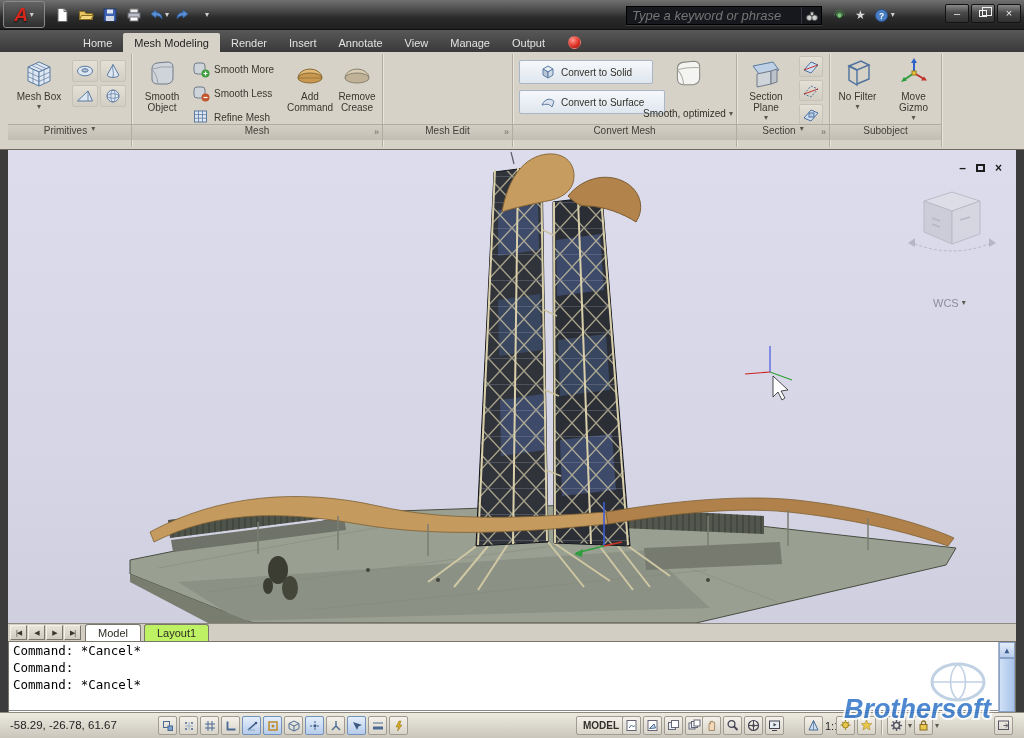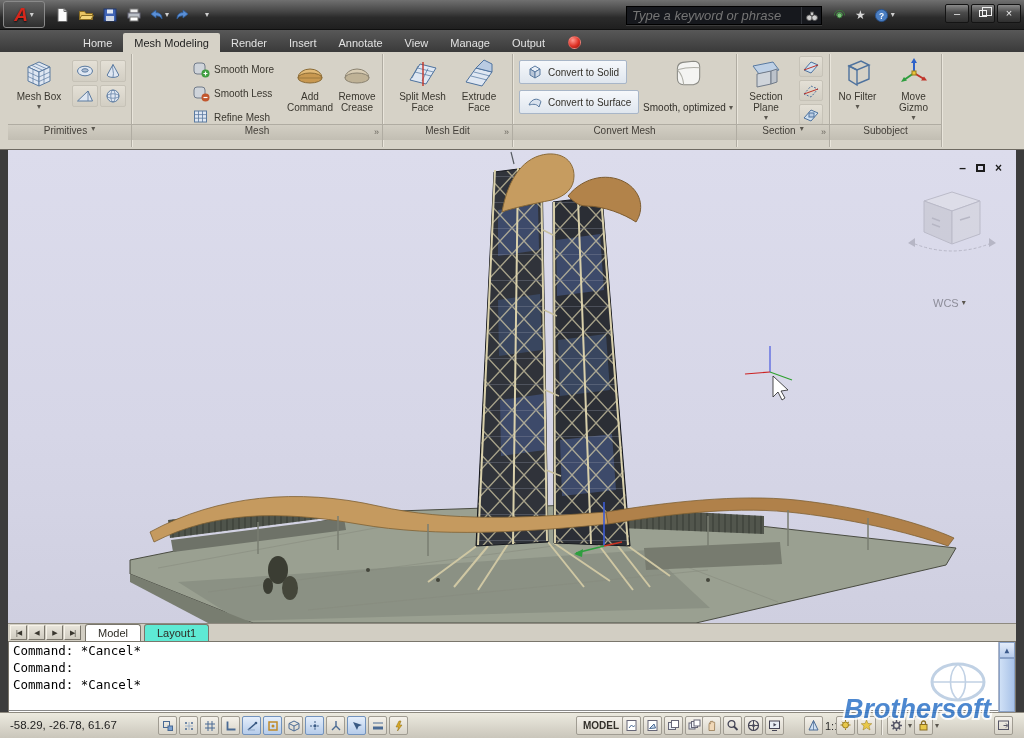--- a/index.html
+++ b/index.html
@@ -34,34 +34,34 @@
 
 .ribbon{position:absolute;left:0;top:52px;width:1024px;height:98px;background:#d6d2c7;border-bottom:1px solid #6e6a62;}
 .panel{position:absolute;top:0;height:97px;}
 .panel::after{content:"";position:absolute;right:0;top:2px;bottom:2px;width:1px;background:#b0aca2;box-shadow:1px 0 0 #e9e5db;}
 .pfoot{position:absolute;left:0;right:1px;bottom:9px;height:16px;background:linear-gradient(#d2cec3,#c2beb3);border-top:1px solid #b0aca2;display:flex;align-items:flex-start;justify-content:center;gap:4px;font-size:10px;color:#44403a;}
 .pfoot .exp{position:absolute;right:3px;top:2px;font-size:9px;color:#6a665e;}
 .bigbtn{position:absolute;top:2px;display:flex;flex-direction:column;align-items:center;gap:1px;font-size:10px;color:#3a372f;text-align:center;line-height:11px;cursor:default;}
 .bigbtn .ic{height:36px;display:flex;align-items:flex-end;justify-content:center;}
 .smallbtn{position:absolute;display:flex;align-items:center;gap:4px;font-size:10px;color:#3a372f;white-space:nowrap;cursor:default;}
 .pbtn{position:absolute;width:26px;height:22px;border:1px solid #c6c2b7;border-radius:2px;display:flex;align-items:center;justify-content:center;background:linear-gradient(#e4e0d6,#d2cec3);}
-.convbtn{position:absolute;display:flex;align-items:center;gap:5px;height:24px;padding:0 7px;font-size:10px;color:#33302a;border:1px solid #a8b6c8;border-radius:2px;background:linear-gradient(#f6f8fb,#dfe6ee);white-space:nowrap;}
-.wideopt{position:absolute;display:flex;flex-direction:column;align-items:center;gap:12px;font-size:10px;color:#33302a;}
+.convbtn{position:absolute;display:flex;align-items:center;gap:5px;height:24px;padding:0 20px;font-size:10px;color:#33302a;border:1px solid #a8b6c8;border-radius:2px;background:linear-gradient(#f6f8fb,#dfe6ee);white-space:nowrap;}
+.wideopt{position:absolute;display:flex;flex-direction:column;align-items:center;gap:18px;font-size:10px;color:#33302a;}
 
 
 .viewport{position:absolute;left:8px;top:150px;width:1008px;height:473px;background:linear-gradient(#dcdcec 0%,#d6d6e7 60%,#cfcfe0 100%);overflow:hidden;}
 .vp-controls{position:absolute;right:14px;top:12px;display:flex;gap:10px;align-items:center;color:#1c1c1c;}
 .vp-controls .g{font-size:12px;font-weight:bold;line-height:1;}
 .vp-restore{position:relative;width:9px;height:8px;border:2px solid #1c1c1c;}
 .wcs{position:absolute;left:925px;top:147px;color:#8e8e9a;font-size:11px;display:flex;gap:3px;align-items:center;}
 
 
 .layoutbar{position:absolute;left:8px;top:623px;width:1008px;height:18px;background:#d2cec3;border-top:1px solid #8e8a80;display:flex;align-items:flex-end;padding-left:2px;}
 .navbtn{width:17px;height:15px;margin:0 1px 1px 0;background:linear-gradient(#e8e4da,#cfcbc0);border:1px solid;border-color:#f6f2e8 #7a766c #7a766c #f6f2e8;font-size:7px;color:#3a372f;display:flex;align-items:center;justify-content:center;letter-spacing:-1px;}
-.ltab{height:17px;padding:0 12px;display:flex;align-items:center;font-size:11px;color:#2e2b24;background:#5eead4;border:1px solid #7a766c;border-bottom:none;margin-left:3px;border-radius:3px 3px 0 0;}
+.ltab{height:17px;padding:0 12px;display:flex;align-items:center;font-size:11px;color:#2e2b24;background:#bef264;border:1px solid #7a766c;border-bottom:none;margin-left:3px;border-radius:3px 3px 0 0;}
 .ltab.active{background:#ffffff;}
 
 
 .cmd{position:absolute;left:8px;top:641px;width:1008px;height:88px;background:#fff;border:1px solid #7a766c;font-family:"DejaVu Sans Mono",monospace;font-size:12.5px;color:#000;}
 .cmd-line{height:17px;line-height:17px;padding-left:4px;white-space:pre;}
 .cmd-cur{position:absolute;left:0;right:17px;bottom:0;height:18px;border-top:1px solid #8a8a8a;line-height:17px;padding-left:4px;background:#fff;}
 .cmd-sb{position:absolute;right:0;top:0;bottom:0;width:17px;background:#e7ecf5;border-left:1px solid #aab4c8;}
 .sb-btn{position:absolute;left:0;width:16px;height:16px;background:linear-gradient(#e3ecfa,#b9cdec);border:1px solid #8aa2c8;color:#3c5a8c;font-size:8px;display:flex;align-items:center;justify-content:center;}
 .sb-thumb{position:absolute;left:0;top:16px;bottom:16px;width:16px;background:linear-gradient(90deg,#cfe0f6,#a8c2e8);border:1px solid #8aa2c8;}
 
@@ -220,20 +220,29 @@
             <ellipse cx="10" cy="8" rx="2.2" ry="6" fill="none" stroke="#5a7aa0" stroke-width="0.7"></ellipse>
           </svg>
         </div>
       <div class="pfoot">
           <span>Primitives</span>
           <span class="caret-dk">▾</span>
         </div>
     </div>
 
     <div class="panel" style="left:132px;width:251px;">
+      <div class="bigbtn" style="left:4px;width:52px;">
+        <span class="ic">
+            <svg width="34" height="34" viewBox="0 0 34 34">
+              <path d="M7,13 Q7,8 12,7 L22,6 Q28,6 28,11 L28,22 Q28,27 22,28 L13,28 Q7,28 7,23 Z" fill="#cfd4da" stroke="#707a88"></path>
+              <path d="M7,13 Q16,10 28,11 M13,28 Q12,18 7,13.5" fill="none" stroke="#9aa2ac"></path>
+            </svg>
+          </span>
+        <span class="lbl">Smooth Object</span>
+      </div>
       <div class="smallbtn" style="left:60px;top:8px;">
           <svg width="18" height="18" viewBox="0 0 18 18">
             <rect x="2" y="3" width="11" height="11" rx="3" fill="#cfd4da" stroke="#707a88"></rect>
             <circle cx="13.5" cy="13.5" r="4" fill="#3f9e3f"></circle>
             <path d="M11.5 13.5h4M13.5 11.5v4" stroke="#ffffff" stroke-width="1.2"></path>
           </svg>
           <span>Smooth More</span>
         </div>
       <div class="smallbtn" style="left:60px;top:32px;">
           <svg width="18" height="18" viewBox="0 0 18 18">
@@ -269,40 +278,20 @@
           </span>
         <span class="lbl">Remove Crease</span>
       </div>
       <div class="pfoot">
           <span>Mesh</span>
           <span class="exp">»</span>
         </div>
     </div>
 
     <div class="panel" style="left:383px;width:130px;">
-      <div class="bigbtn" style="left:12px;width:55px;">
-        <span class="ic">
-            <svg width="34" height="34" viewBox="0 0 34 34">
-              <polygon points="4,24 14,8 30,12 20,28" fill="#dfe7f2" stroke="#4e729e"></polygon>
-              <path d="M9,16 25,20 M11.5,12 27.5,16 M12,10 6,22 M22,12.5 16,25" stroke="#4e729e" stroke-width="0.7" fill="none"></path>
-              <path d="M17 6 L17 30" stroke="#c03329" stroke-width="1.4"></path>
-            </svg>
-          </span>
-        <span class="lbl">Split Mesh Face</span>
-      </div>
-      <div class="bigbtn" style="left:70px;width:52px;">
-        <span class="ic">
-            <svg width="34" height="34" viewBox="0 0 34 34">
-              <polygon points="4,26 14,12 30,16 20,30" fill="#dfe7f2" stroke="#4e729e"></polygon>
-              <polygon points="14,12 22,4 30,8 30,16" fill="#b9cbe2" stroke="#4e729e"></polygon>
-              <path d="M9,20 25,24 M12,16 28,20" stroke="#4e729e" stroke-width="0.7" fill="none"></path>
-            </svg>
-          </span>
-        <span class="lbl">Extrude Face</span>
-      </div>
       <div class="pfoot">
           <span>Mesh Edit</span>
           <span class="exp">»</span>
         </div>
     </div>
 
     <div class="panel" style="left:513px;width:224px;">
       <div class="convbtn" style="left:6px;top:8px;">
           <svg width="16" height="16" viewBox="0 0 16 16">
             <polygon points="3,5 8,2 13,5 8,8" fill="#e8eef6" stroke="#5a7aa0"></polygon>

